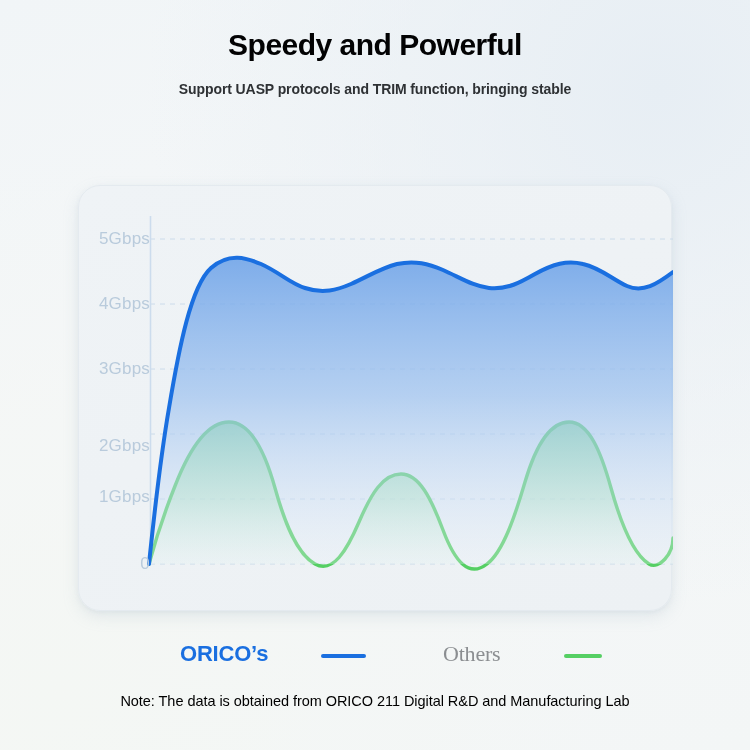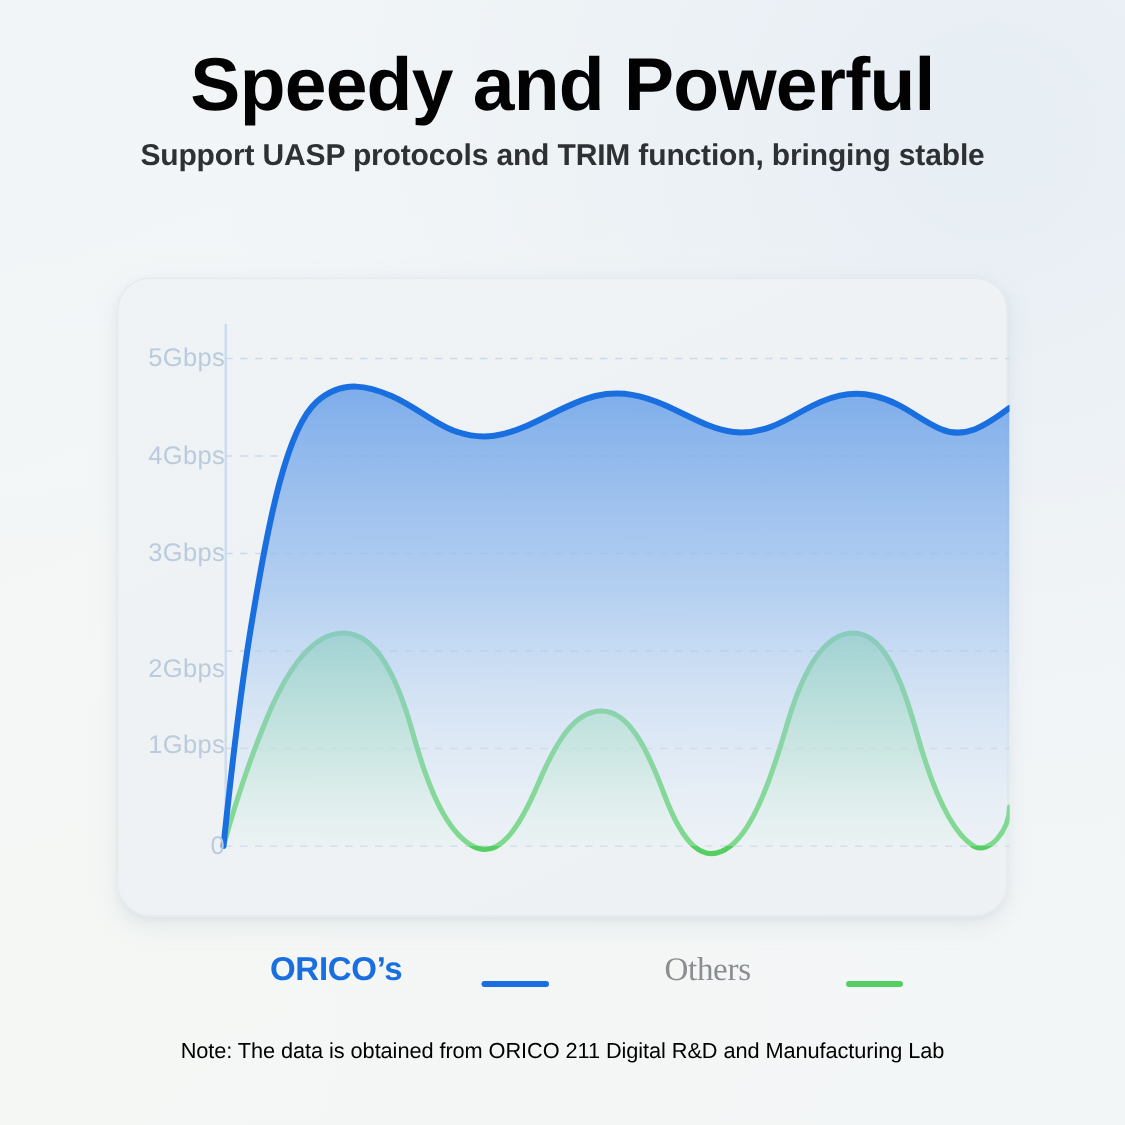--- a/index.html
+++ b/index.html
@@ -12,26 +12,26 @@
     background:
       radial-gradient(circle at 88% 12%, #e7eef4 0%, rgba(231,238,244,0) 55%),
       radial-gradient(circle at 8% 92%, #f4f7f4 0%, rgba(244,247,244,0) 55%),
       linear-gradient(160deg, #f1f5f7 0%, #f5f7f8 45%, #f3f6f6 100%);
     position:relative;
   }
 
   
   #header { width:750px; text-align:center; padding-top:28px; }
   #title {
-    font-size:50px; font-weight:bold; color:#020203;
+    font-size:30px; font-weight:bold; color:#020203;
     letter-spacing:-0.5px; line-height:1.12;
   }
   #subtitle {
-    margin-top:6px;
-    font-size:20px; font-weight:bold; color:#2e3134;
+    margin-top:17px;
+    font-size:14px; font-weight:bold; color:#2e3134;
     line-height:1.45; letter-spacing:-0.1px;
   }
   #subtitle .l2 { display:block; }
 
   
   #chart-card {
     position:absolute; left:78px; top:185px;
     width:594px; height:426px;
     border-radius:22px;
     background:linear-gradient(155deg,#eff3f6 0%,#eef2f5 45%,#edf1f4 100%);
@@ -45,21 +45,21 @@
     position:absolute; right:0; width:72px; text-align:right;
     font-size:17px; color:#b9cbdc; letter-spacing:0.2px;
     transform:translateY(-50%);
   }
   #ylabels { position:absolute; left:-4px; top:0; width:75px; height:426px; }
 
   
   #legend {
     position:absolute; left:0; top:635px; width:750px; height:38px;
   }
-  .legend-item { position:absolute; top:0; height:38px; display:flex; align-items:flex-start; }
+  .legend-item { position:absolute; top:0; height:38px; display:flex; align-items:center; }
   .legend-label { font-size:22px; line-height:1; }
   #legend-orico { left:180px; }
   #legend-orico .legend-label { color:#1a6fe0; font-weight:bold; letter-spacing:-0.2px; }
   #legend-others { left:443px; }
   #legend-others .legend-label { color:#8b8e91; letter-spacing:-0.2px;font-family:Liberation Serif, serif; }
   .legend-swatch { height:4px; border-radius:2px; }
   #swatch-blue { position:absolute; left:321px; top:19px; width:45px; background:#1a6fe0; }
   #swatch-green { position:absolute; left:564px; top:19px; width:38px; background:#55cf63; }
 
   

